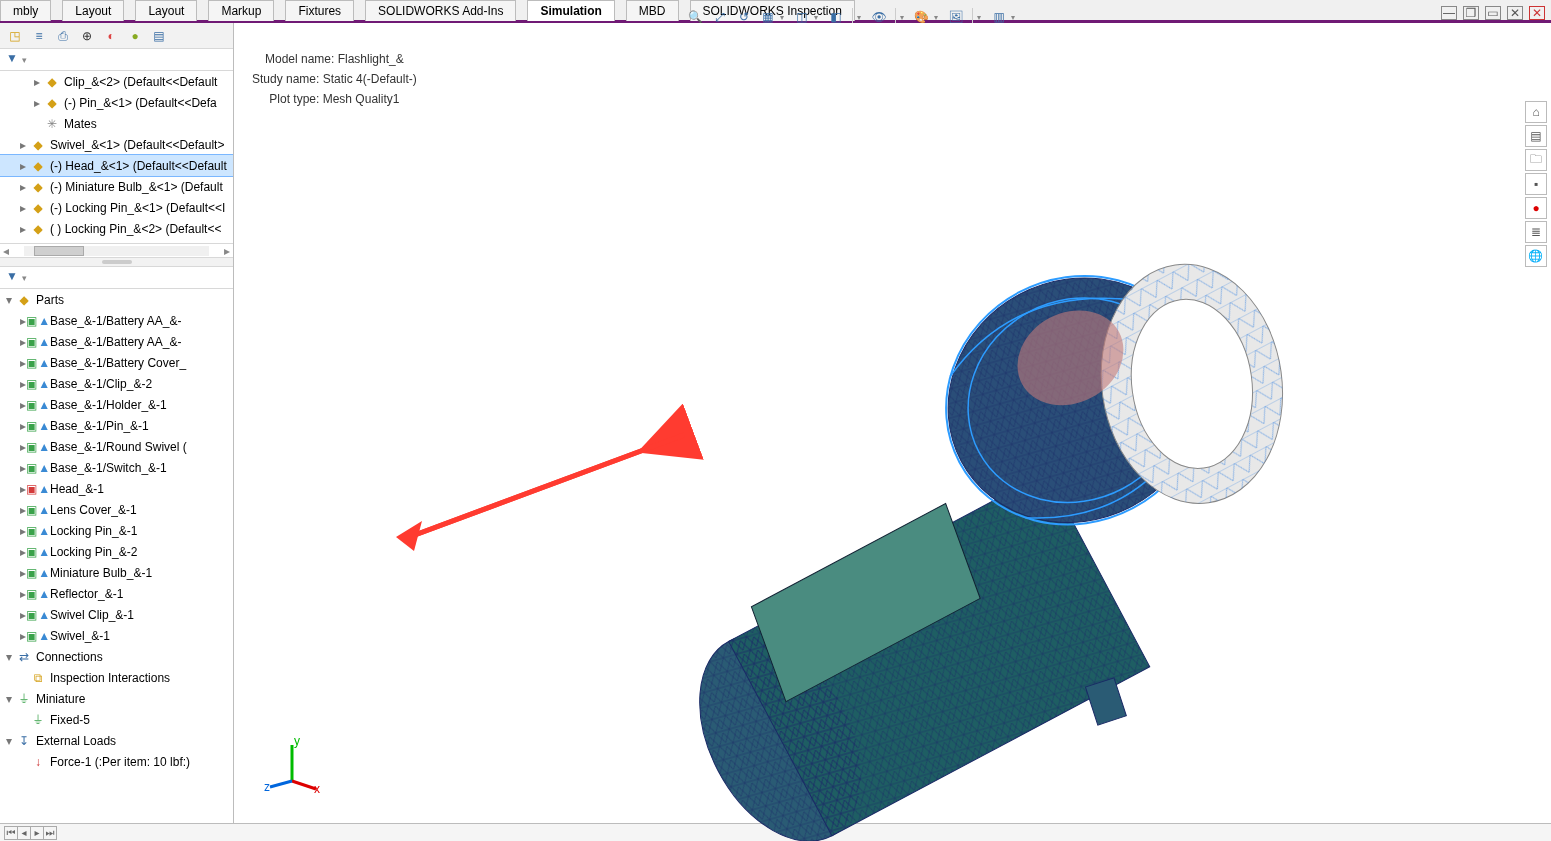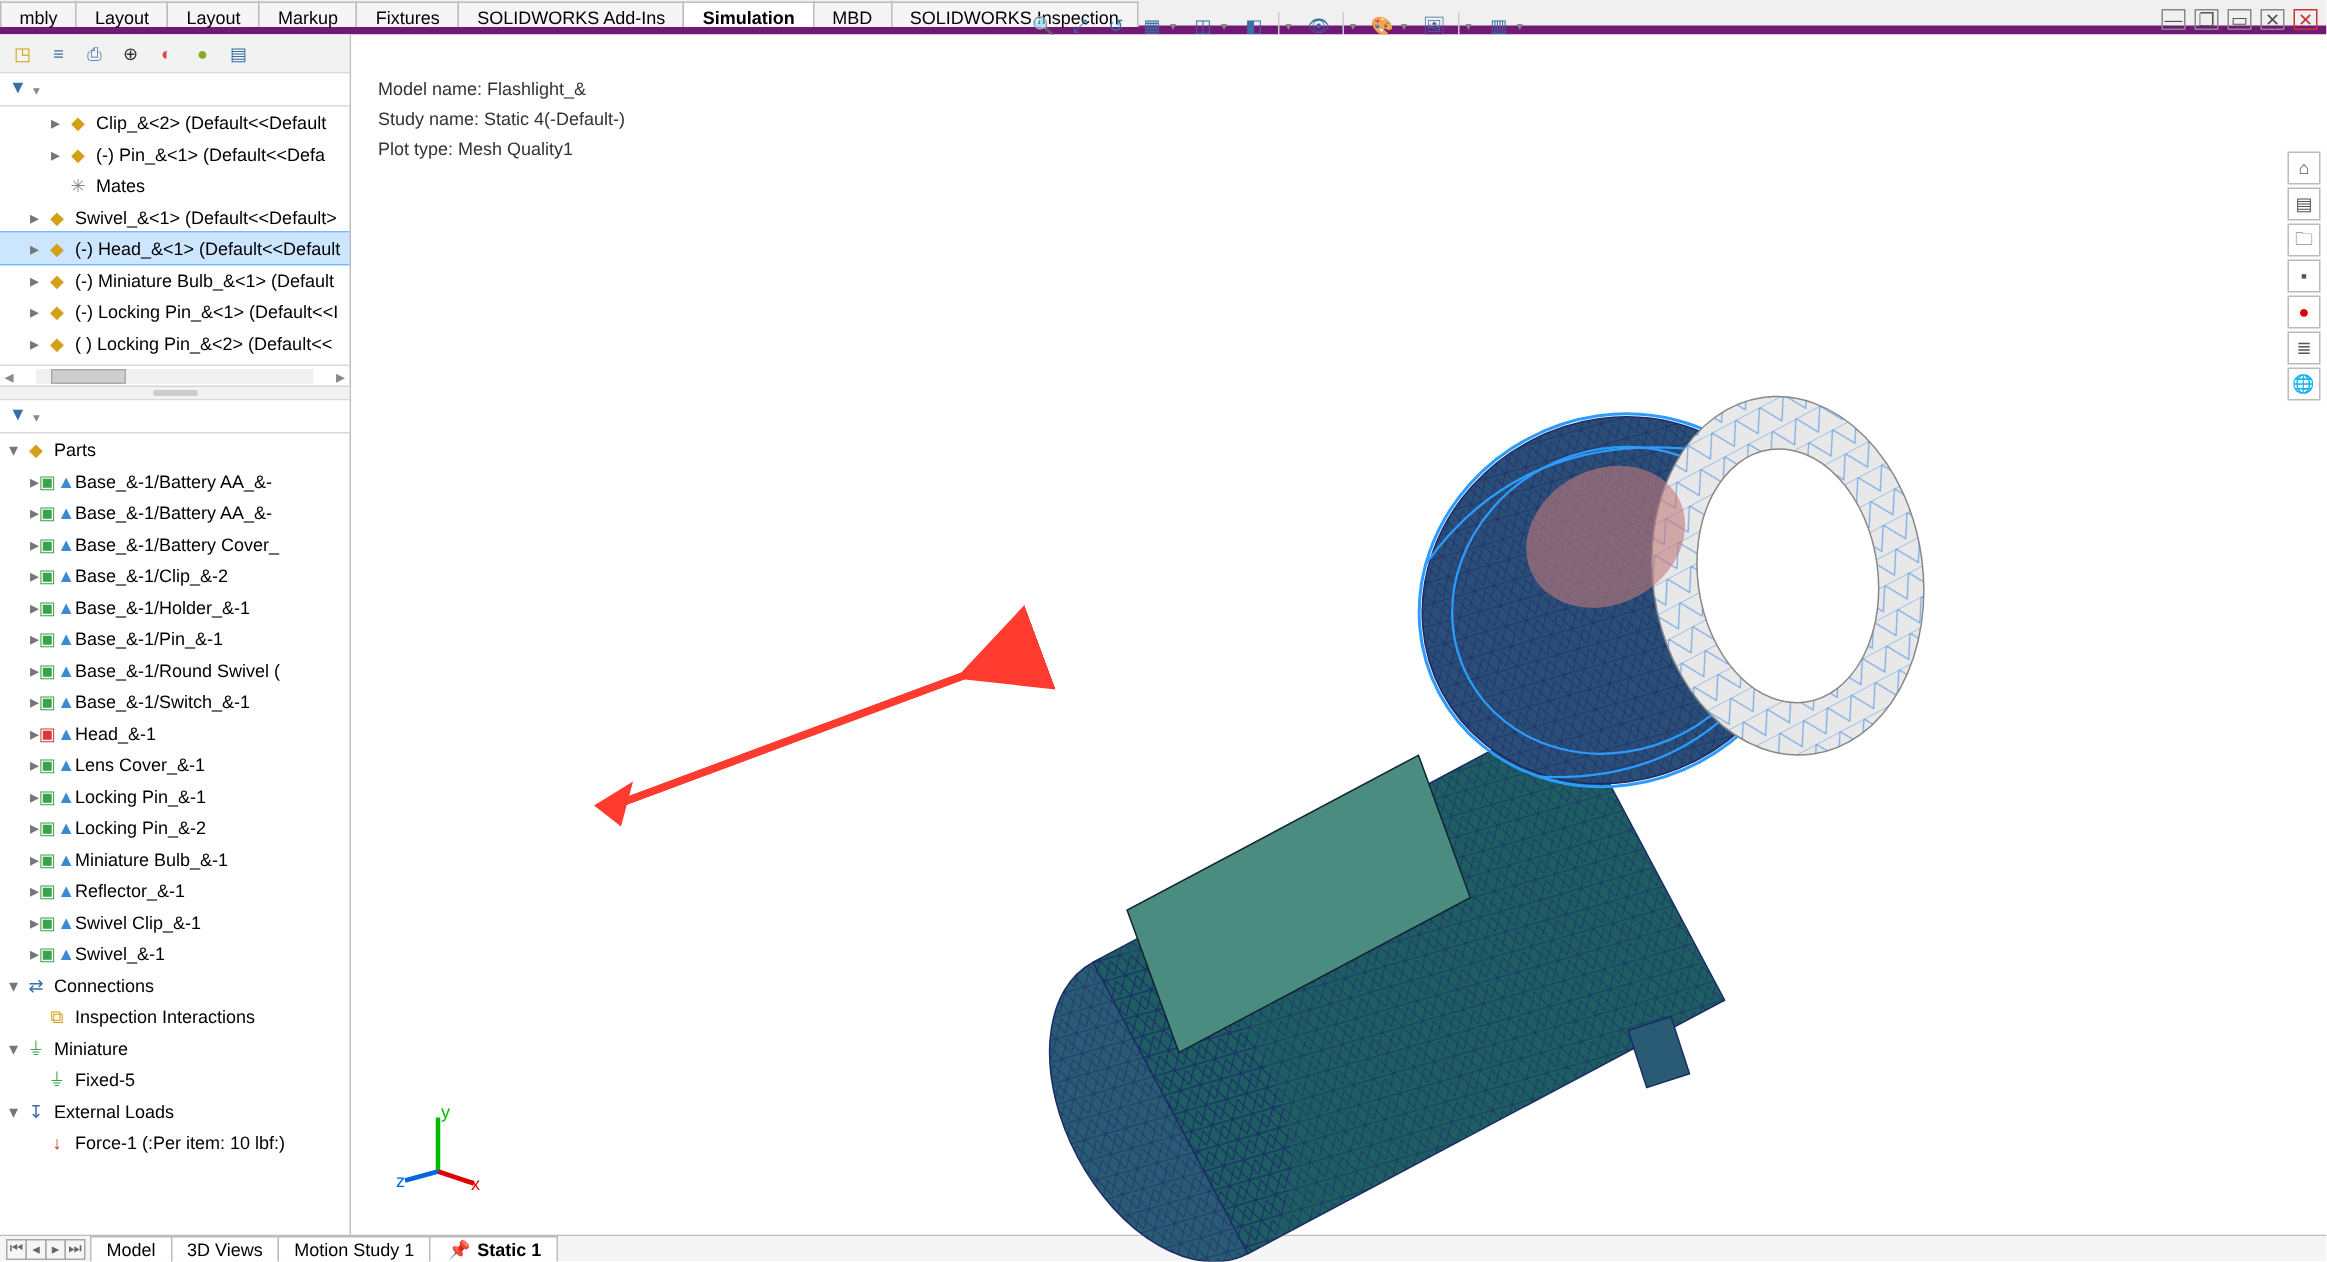--- a/index.html
+++ b/index.html
@@ -1,35 +1,35 @@
 <!DOCTYPE html>
 <html><head>
 <meta charset="utf-8">
 <style>
 * { margin: 0; padding: 0; box-sizing: border-box; font-family: "Segoe UI", Arial, sans-serif; font-size: 12px; }
 html, body { width: 1551px; height: 841px; overflow: hidden; background: #fff; }
 
 
-.ribbon-tabs { height: 23px; border-bottom: 6px solid #701a75; display: flex; padding-left: 0; background: #f0f0f0; }
+.ribbon-tabs { height: 23px; border-bottom: 3px solid #701a75; display: flex; align-items: flex-end; padding-left: 0; background: #f0f0f0; gap: 12px; }
 .ribbon-tab { padding: 3px 12px; border: 1px solid #bcbcbc; border-bottom: none; margin-right: -1px; background: #f5f5f5; cursor: pointer; position: relative; top: 1px; }
 .ribbon-tab.active { background: #fff; font-weight: bold; }
 
 
 .hud { position: absolute; left: 686px; top: 6px; height: 22px; display: flex; align-items: center; gap: 4px; }
 .hud .ico { width: 20px; height: 20px; display:inline-flex; align-items:center; justify-content:center; color:#3a6ea5; cursor:pointer; }
 .hud .sep { width:1px; height:18px; background:#ccc; margin:0 2px; }
 
 
 .winctl { position:absolute; right:6px; top:6px; display:flex; gap:6px; }
 .winctl div { width:16px; height:14px; border:1px solid #888; color:#555; display:flex; align-items:center; justify-content:center; cursor:pointer; }
 
 
 .body-row { display:flex; height: calc(841px - 23px - 18px); }
 .left { width: 234px; border-right: 1px solid #bcbcbc; display:flex; flex-direction:column; background:#fff; }
-.viewport { flex:1; position:relative; background:#fff; }
+.viewport { flex:1; position:relative; background:#fff;text-align:center; }
 
 
 .pane-tool-row { height: 26px; border-bottom: 1px solid #d8d8d8; display:flex; align-items:center; gap:2px; padding:0 4px; background:#f2f2f2; }
 .pane-tool-row .tb { width:22px; height:22px; display:inline-flex; align-items:center; justify-content:center; cursor:pointer; }
 .filter-row { height:22px; border-bottom:1px solid #d8d8d8; display:flex; align-items:center; padding:0 6px; background:#fff; }
 .filter-row .fico { width:18px; height:18px; color:#3a6ea5; }
 
 
 .tree { overflow-y:auto; overflow-x:hidden; position:relative; }
 .tree.upper { height: 172px; }
@@ -513,19 +513,13 @@
   </div>
 </div>
 
 <div class="bottom-tabs">
   <div class="nav">
     <div>⏮</div>
     <div>◂</div>
     <div>▸</div>
     <div>⏭</div>
   </div>
-  <div id="bottom-tabs-holder" style="display:flex;">
-      <div class="tab"><span>Model</span></div>
-      <div class="tab"><span>3D Views</span></div>
-      <div class="tab"><span>Motion Study 1</span></div>
-      <div class="tab active"><span class="pin">📌</span><span>Static 1</span></div>
-    </div>
 </div>
 
 </body></html>

